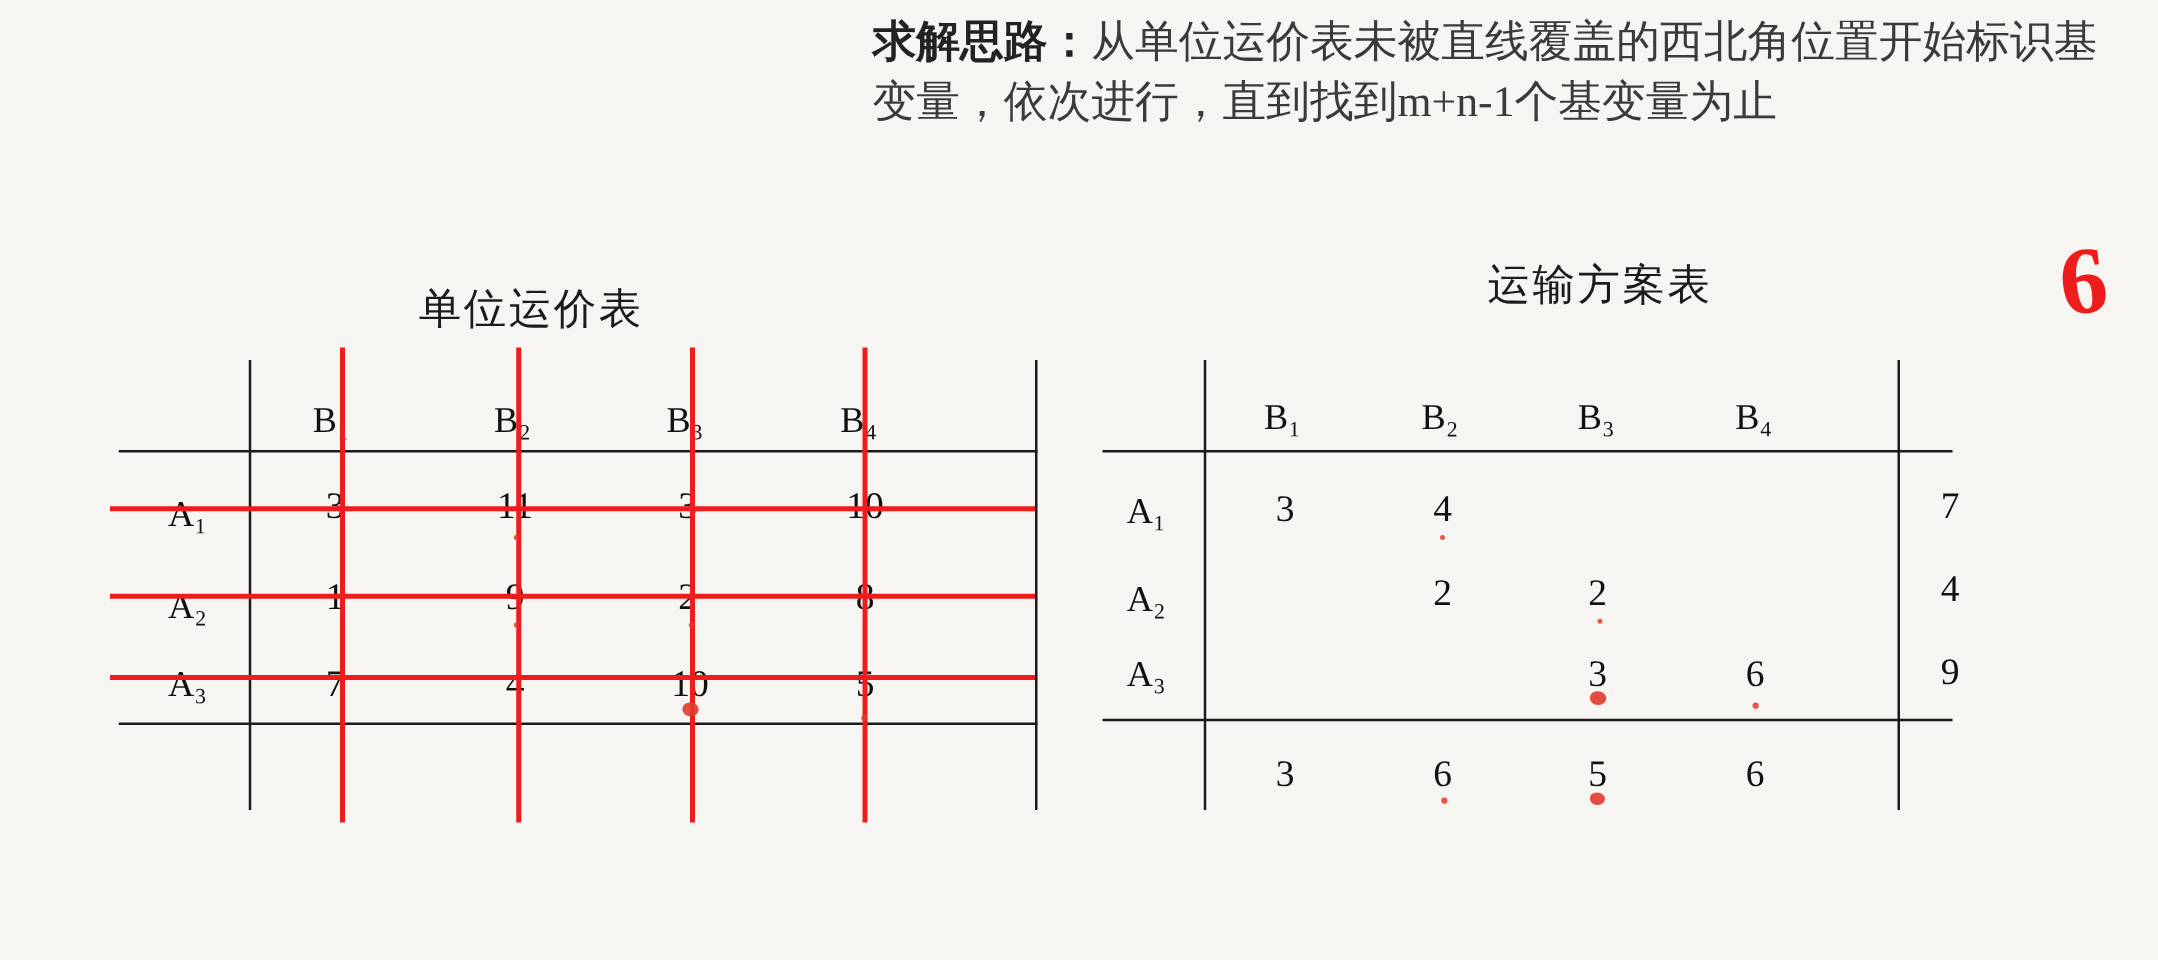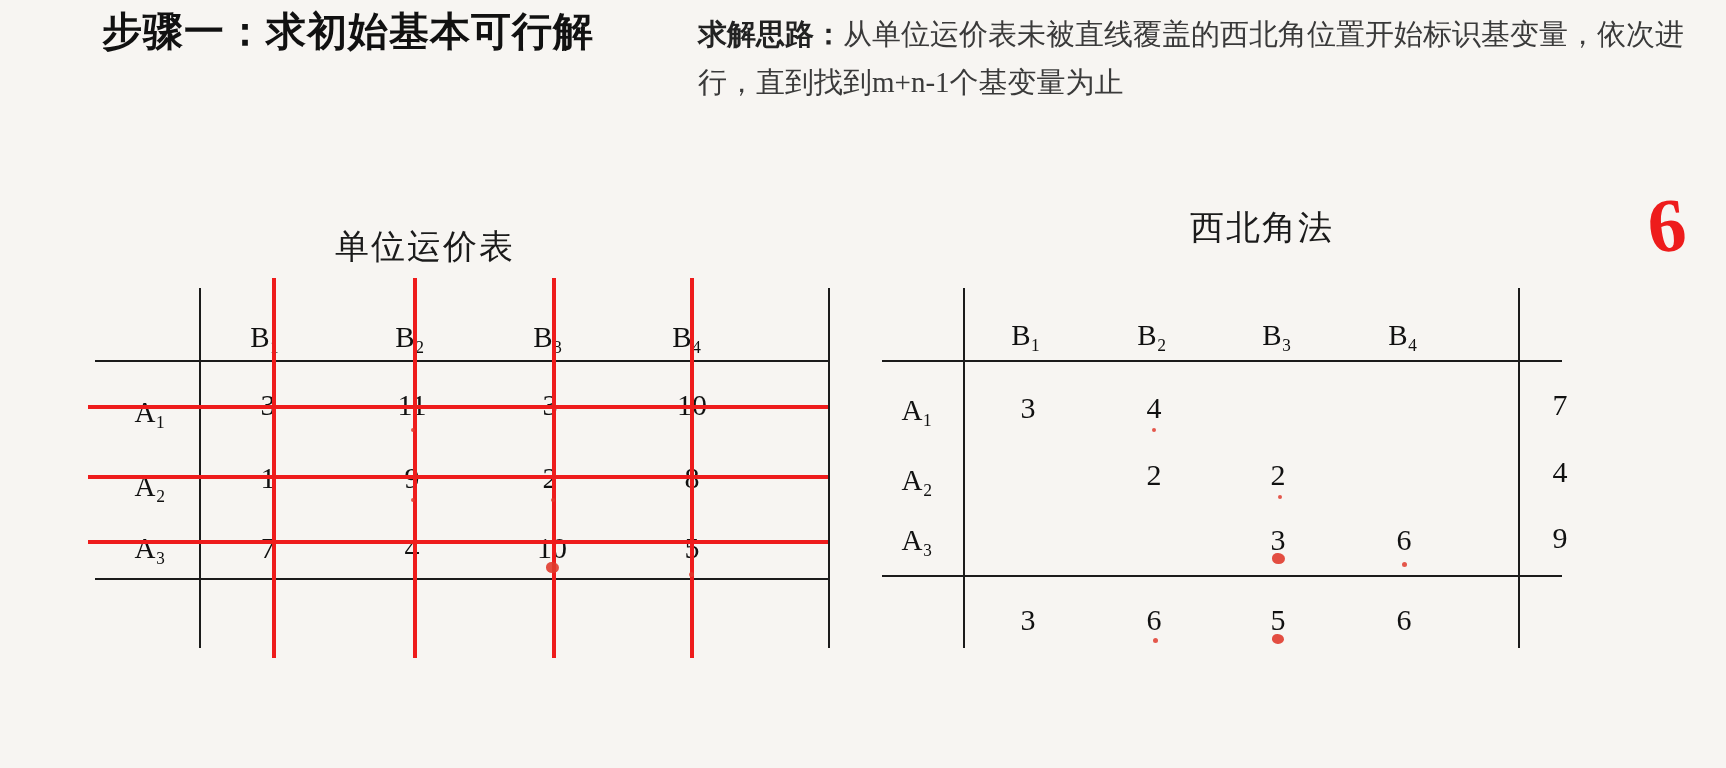--- a/index.html
+++ b/index.html
@@ -43,21 +43,21 @@
     display: block;
     color: #d81f1f;
     font-size: 38px;
   }
 
   #idea-block {
     position: absolute;
     left: 698px;
     top: 10px;
     width: 1010px;
-    font-size: 29px;
+    font-size: 35px;
     line-height: 48px;
     color: #3a3a3a;
   }
   #idea-block .idea-label {
     font-weight: bold;
     color: #222;
   }
 
   
   .table-caption {
@@ -142,30 +142,29 @@
     transform: rotate(-6deg);
     line-height: 92px;
   }
 </style>
 </head>
 <body>
 
 <div id="header">
 
   <div id="step-title">
-    <span class="line1">步骤一：求初始基本可行解</span>
   </div>
 
   <div id="idea-block">
     <span class="idea-label">求解思路：</span><span>从单位运价表未被直线覆盖的西北角位置开始标识基变量，依次进行，直到找到m+n-1个基变量为止</span>
   </div>
 </div>
 
 <div class="table-caption" id="caption-left">单位运价表</div>
-<div class="table-caption" id="caption-right">西北角法</div>
+<div class="table-caption" id="caption-right">运输方案表</div>
 
 <div id="red-six">6</div>
 
 <div class="grid" id="left-table">
 
   <div class="rule h-rule" style="left:95px; top:60px; width:735px;"></div>
 
   <div class="rule h-rule" style="left:95px; top:278px; width:735px;"></div>
 
   <div class="rule v-rule" style="left:199px; top:-12px; height:360px;"></div>

